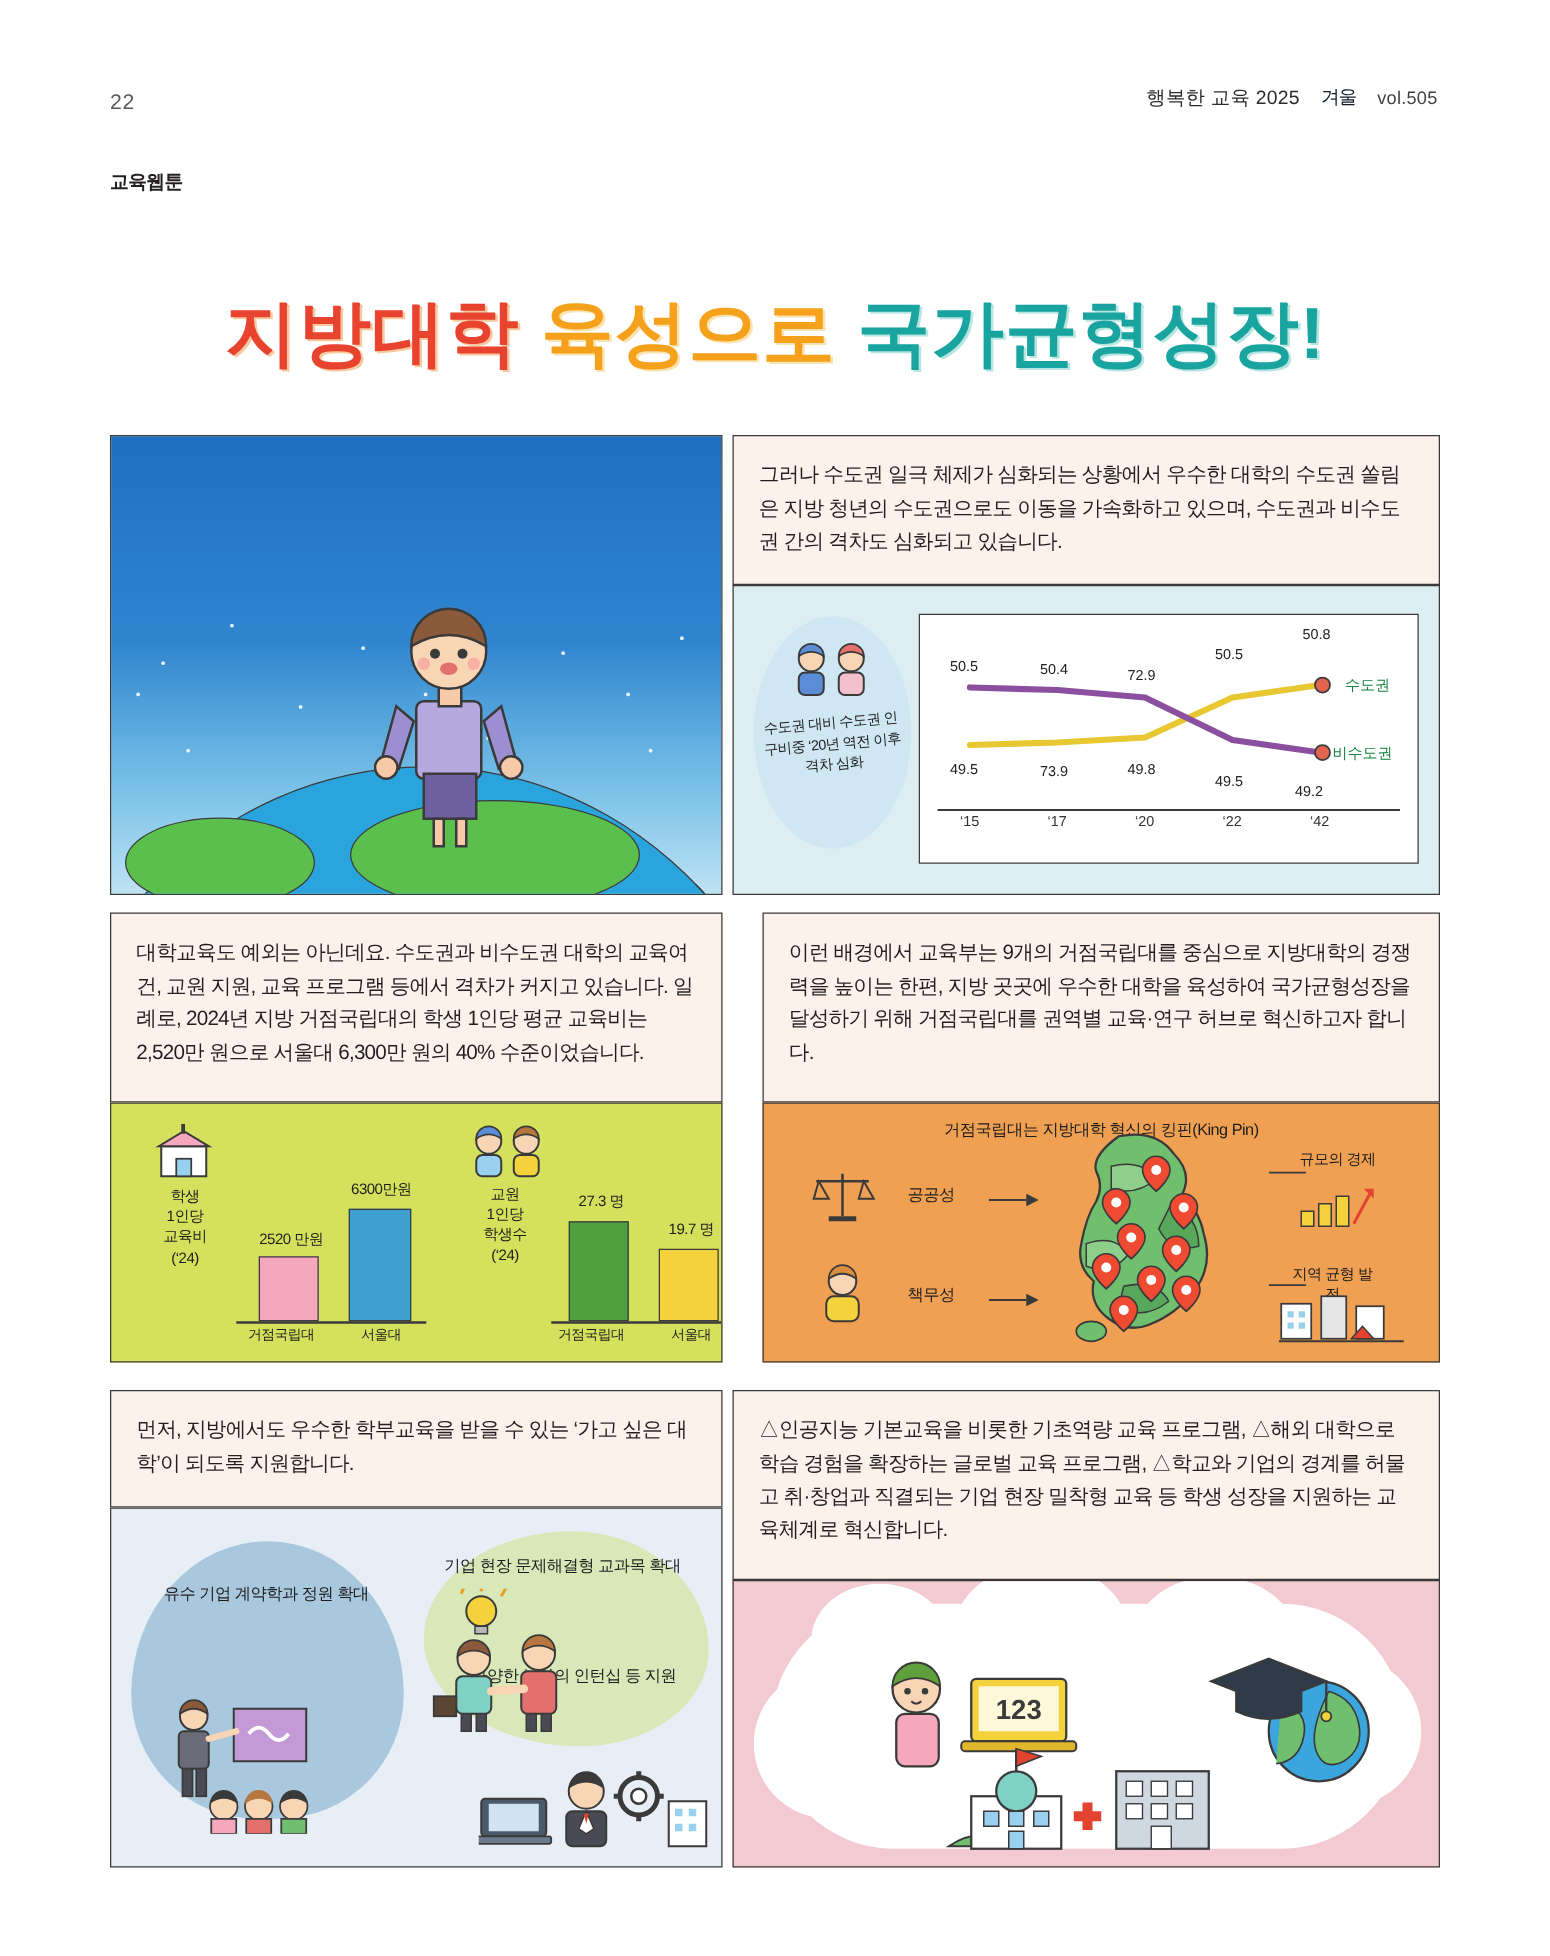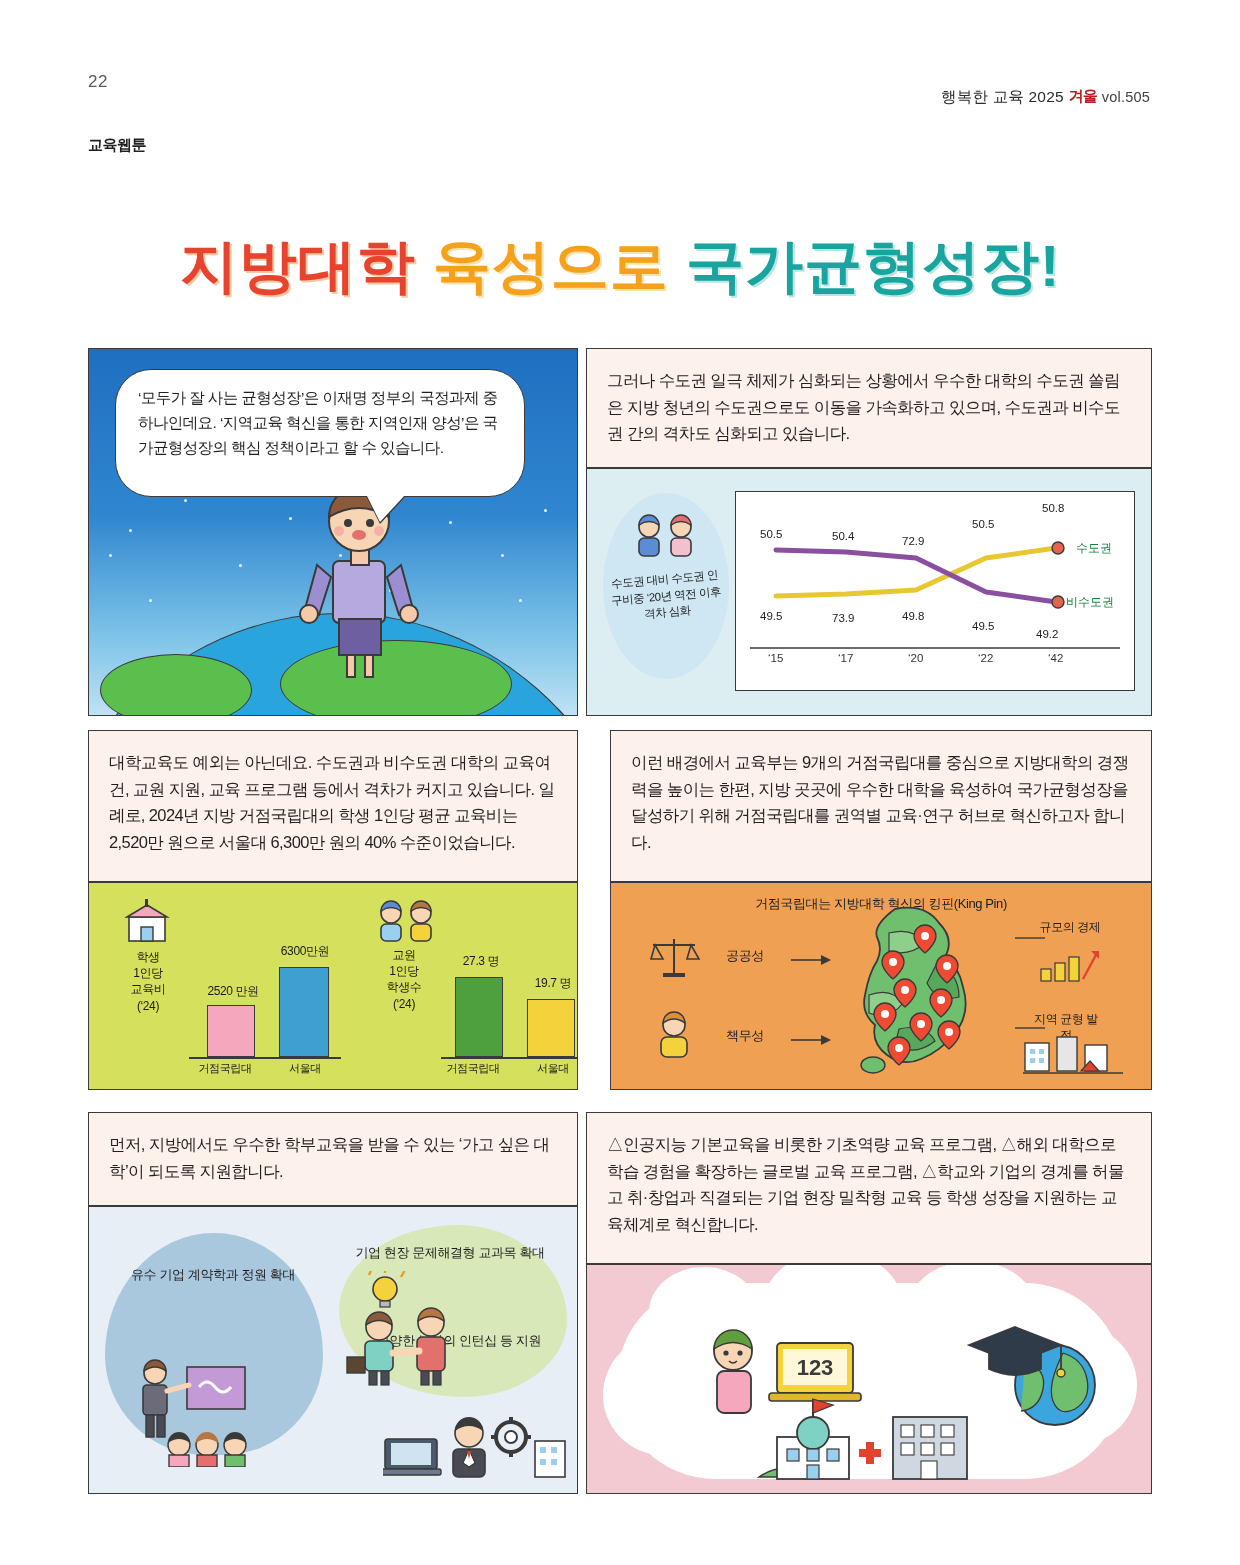--- a/index.html
+++ b/index.html
@@ -21,34 +21,34 @@
     position: absolute;
     left: 88px;
     top: 72px;
     font-size: 17px;
     color: #58595b;
     letter-spacing: .5px;
   }
   .mast {
     position: absolute;
     right: 90px;
-    top: 87px;
+    top: 68px;
     font-size: 15.5px;
     color: #2b2b2b;
     letter-spacing: .2px;
     display: flex;
     align-items: baseline;
-    gap: 5px;
+    gap: 17px;
   }
   .mast .season {
     display: inline-block;
-    color: #b91c1c;
+    color: #0f172a;
     font-size: 15px;
     transform: translateY(-1px);
-    font-weight: bold;
+    font-weight: normal;
     letter-spacing: -1px;
   }
   .mast .vol { color: #414141; font-size: 14.5px; }
 
   .kicker {
     position: absolute;
     left: 88px;
     top: 136px;
     font-size: 15px;
     font-weight: bold;
@@ -260,21 +260,20 @@
     <rect x="66" y="186" width="8" height="22" fill="#f6c9a8" stroke="#3a3a3a" stroke-width="2"></rect>
     <rect x="52" y="76" width="18" height="20" fill="#f6c9a8" stroke="#3a3a3a" stroke-width="2"></rect>
     <circle cx="60" cy="52" r="30" fill="#f8d5b4" stroke="#3a3a3a" stroke-width="2"></circle>
     <path d="M30 48 a30 30 0 0 1 60 0 q-30 -18 -60 0 Z" fill="#8a5a3b" stroke="#3a3a3a" stroke-width="2"></path>
     <circle cx="49" cy="54" r="4" fill="#3a3a3a"></circle>
       <circle cx="71" cy="54" r="4" fill="#3a3a3a"></circle>
     <ellipse cx="60" cy="66" rx="7" ry="5" fill="#e2716d"></ellipse>
     <circle cx="40" cy="62" r="5" fill="#f6a6a0" opacity=".8"></circle>
     <circle cx="80" cy="62" r="5" fill="#f6a6a0" opacity=".8"></circle>
   </svg>
-  <div class="bubble">‘모두가 잘 사는 균형성장’은 이재명 정부의 국정과제 중 하나인데요. ‘지역교육 혁신을 통한 지역인재 양성’은 국가균형성장의 핵심 정책이라고 할 수 있습니다.</div>
 </div>
 
 <div class="balloon-panel" id="c2">
   <div class="cap-text">그러나 수도권 일극 체제가 심화되는 상황에서 우수한 대학의 수도권 쏠림은 지방 청년의 수도권으로도 이동을 가속화하고 있으며, 수도권과 비수도권 간의 격차도 심화되고 있습니다.</div>
 </div>
 
 <div class="panel" id="p2">
   <div class="blob">
     <svg width="74" height="46" style="position:absolute;left:26px;top:20px">
       <circle cx="20" cy="14" r="10" fill="#f8d5b4" stroke="#3a3a3a" stroke-width="1.6"></circle>

